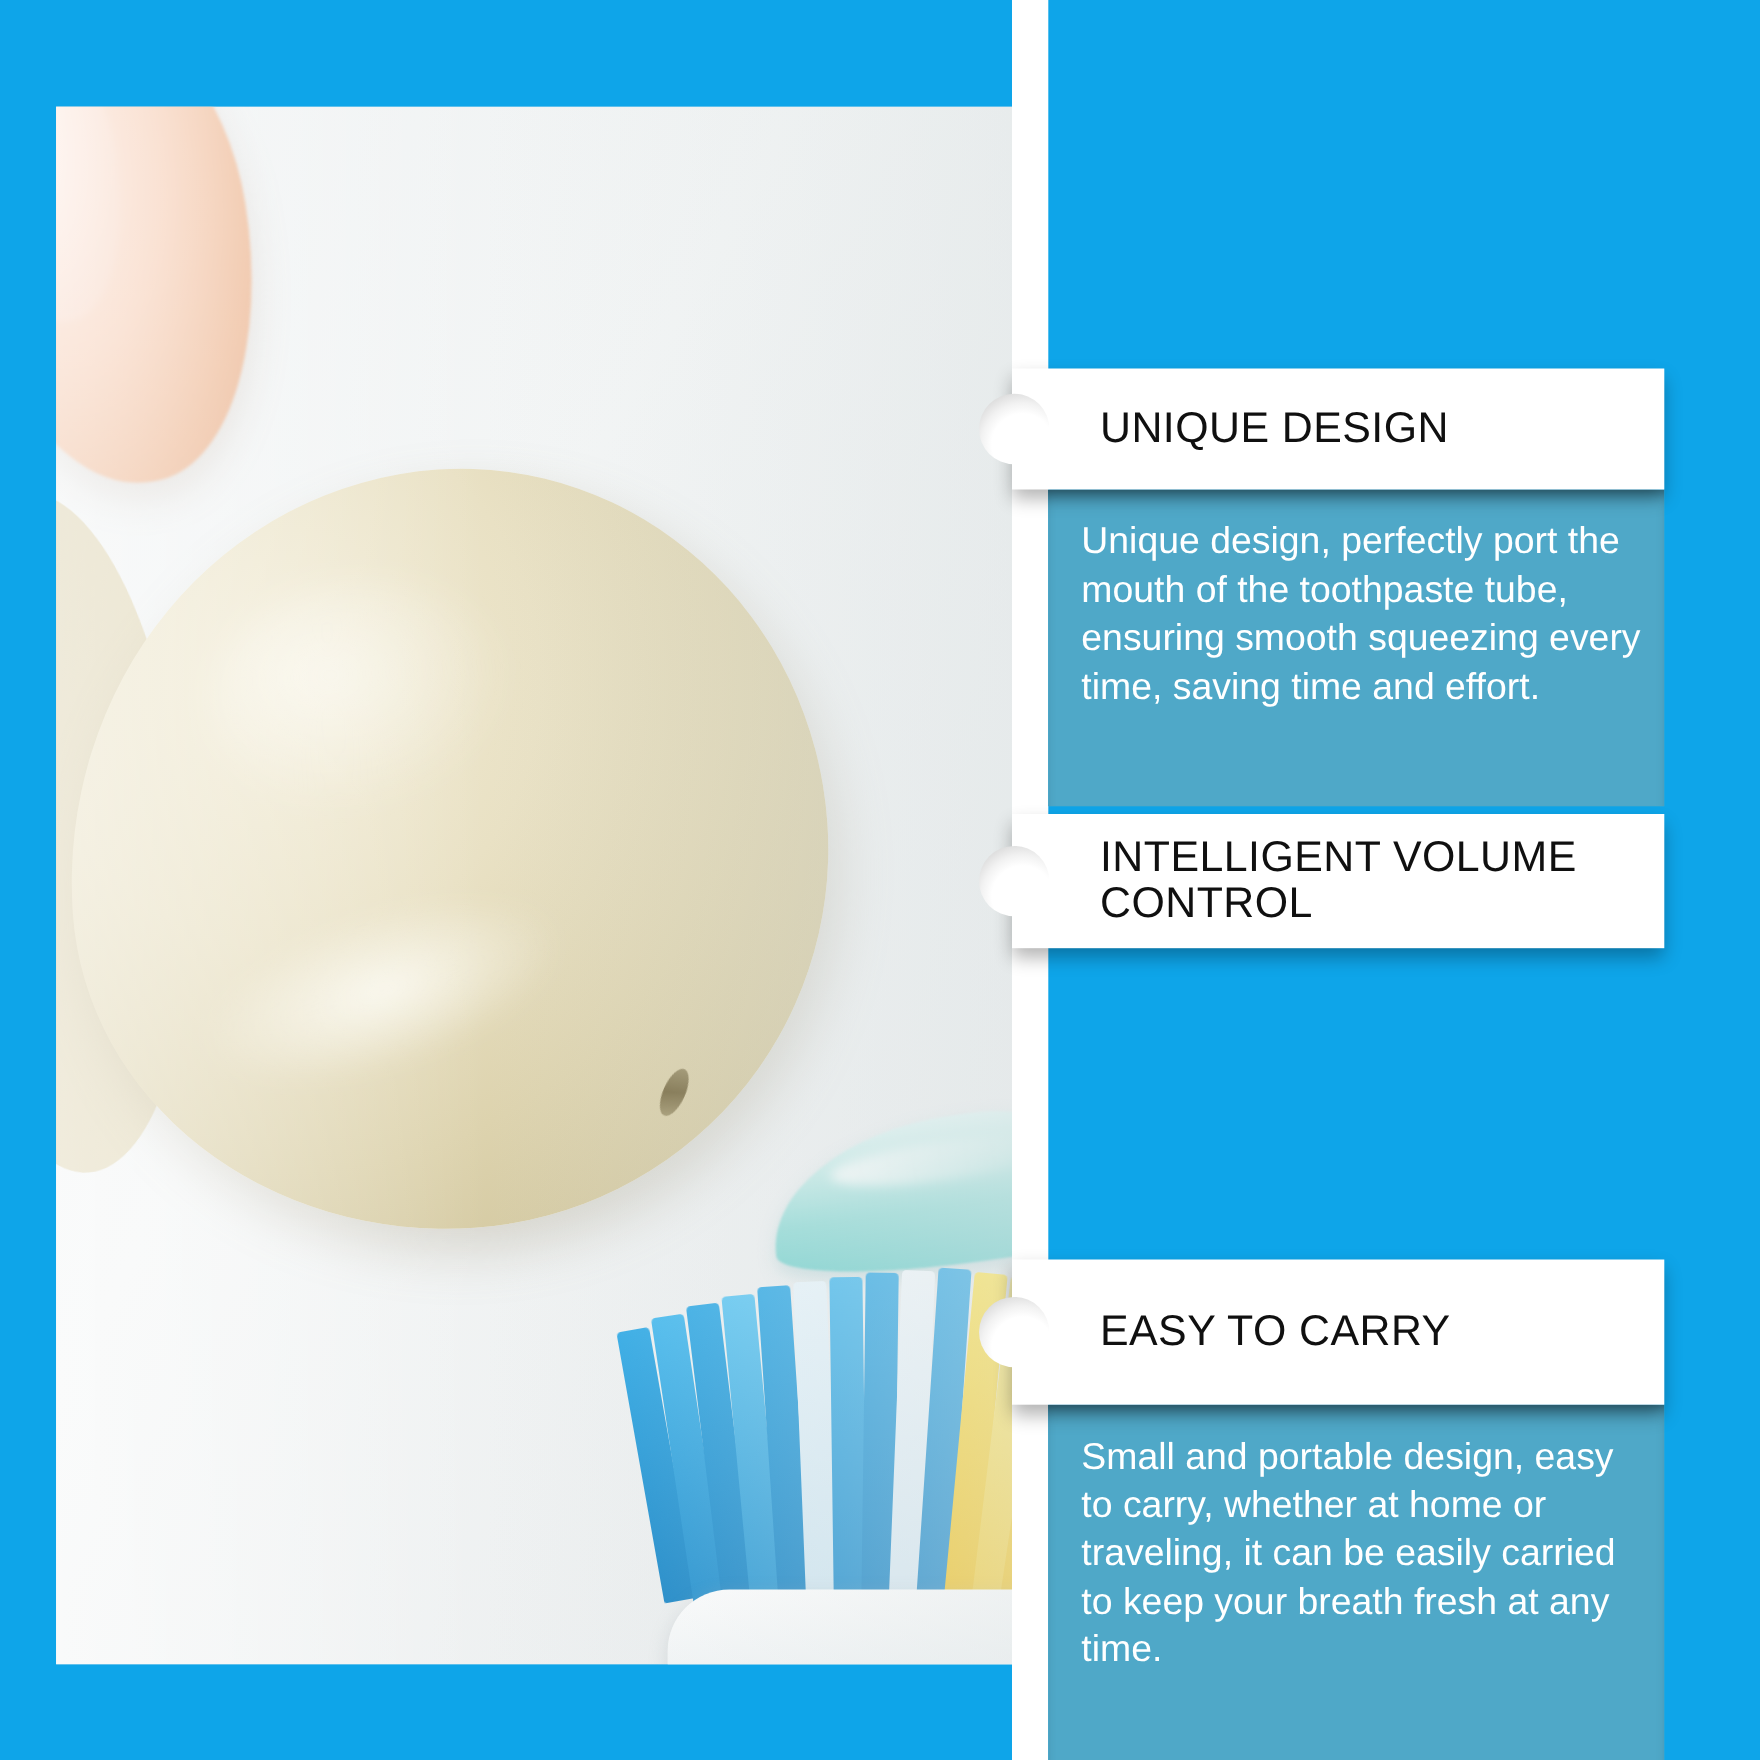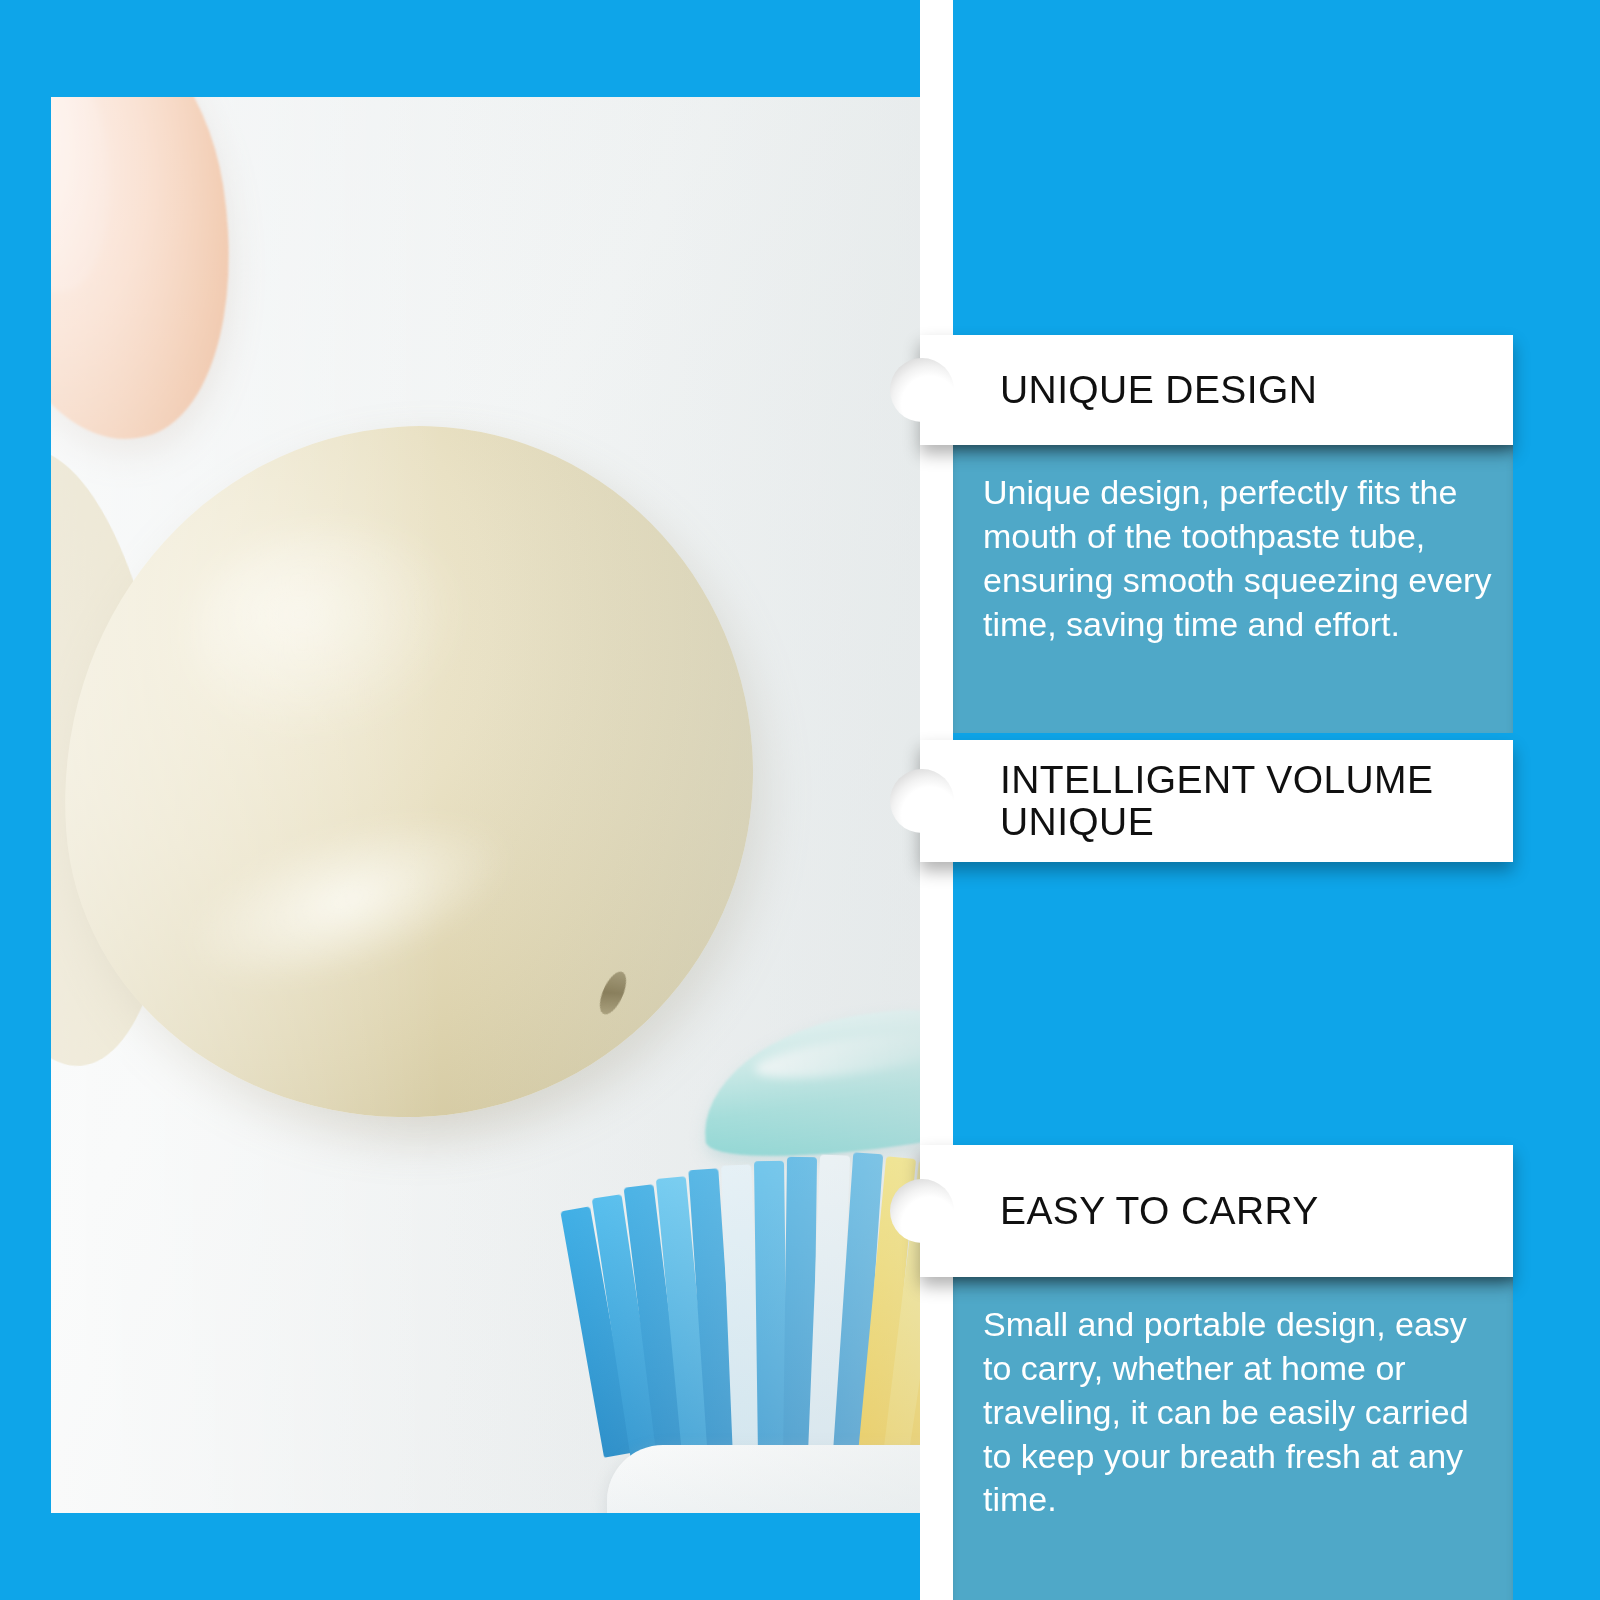--- a/index.html
+++ b/index.html
@@ -295,27 +295,27 @@
   </div>
 
   <div id="features">
     <div class="gutter"></div>
 
     <div class="feature" style="top:335px;">
       <div class="f-header" style="height:110px;">
         <span class="f-notch"></span>
         <span class="f-title">UNIQUE DESIGN</span>
       </div>
-      <div class="f-body" style="height:288px;">Unique design, perfectly fits the mouth of the toothpaste tube, ensuring smooth squeezing every time, saving time and effort.</div>
+      <div class="f-body" style="height:288px;">Unique design, perfectly port the mouth of the toothpaste tube, ensuring smooth squeezing every time, saving time and effort.</div>
     </div>
 
     <div class="feature" style="top:740px;">
       <div class="f-header" style="height:122px;">
         <span class="f-notch"></span>
-        <span class="f-title">INTELLIGENT VOLUME UNIQUE</span>
+        <span class="f-title">INTELLIGENT VOLUME CONTROL</span>
       </div>
     </div>
 
     <div class="feature" style="top:1145px;">
       <div class="f-header" style="height:132px;">
         <span class="f-notch"></span>
         <span class="f-title">EASY TO CARRY</span>
       </div>
       <div class="f-body" style="height:367px;">Small and portable design, easy to carry, whether at home or traveling, it can be easily carried to keep your breath fresh at any time.</div>
     </div>

